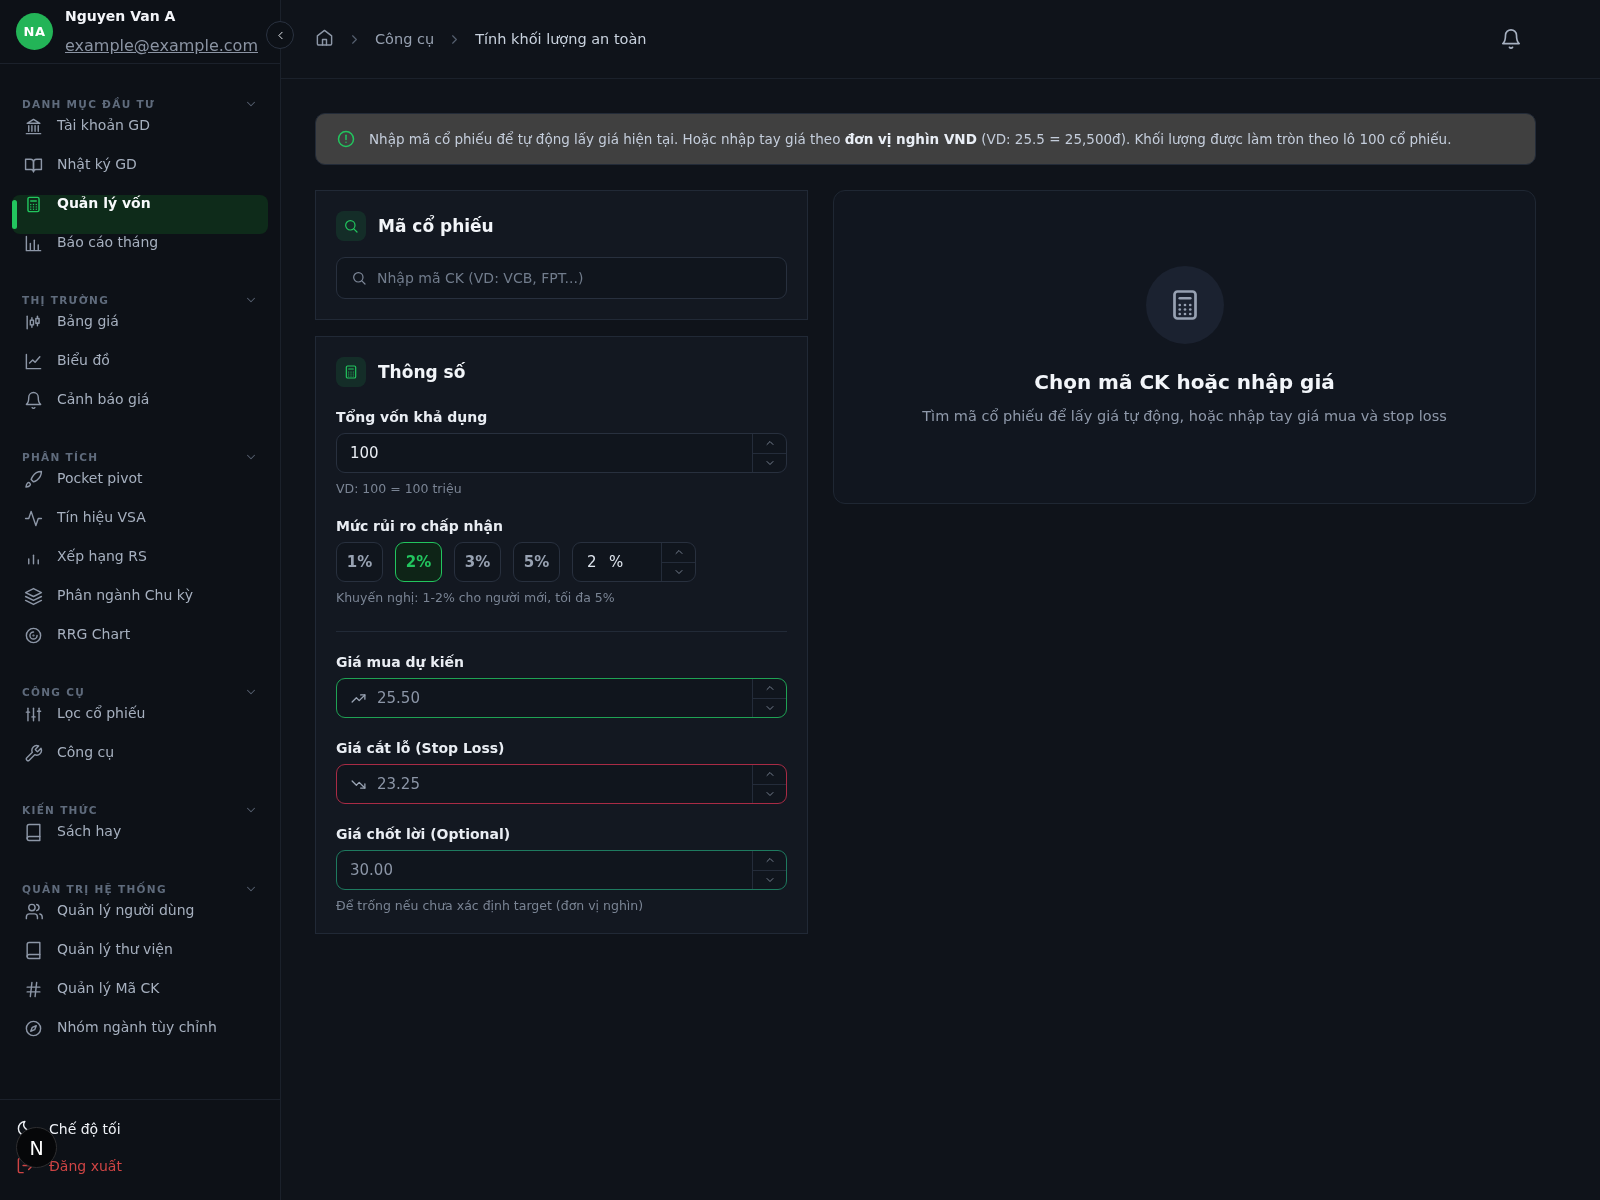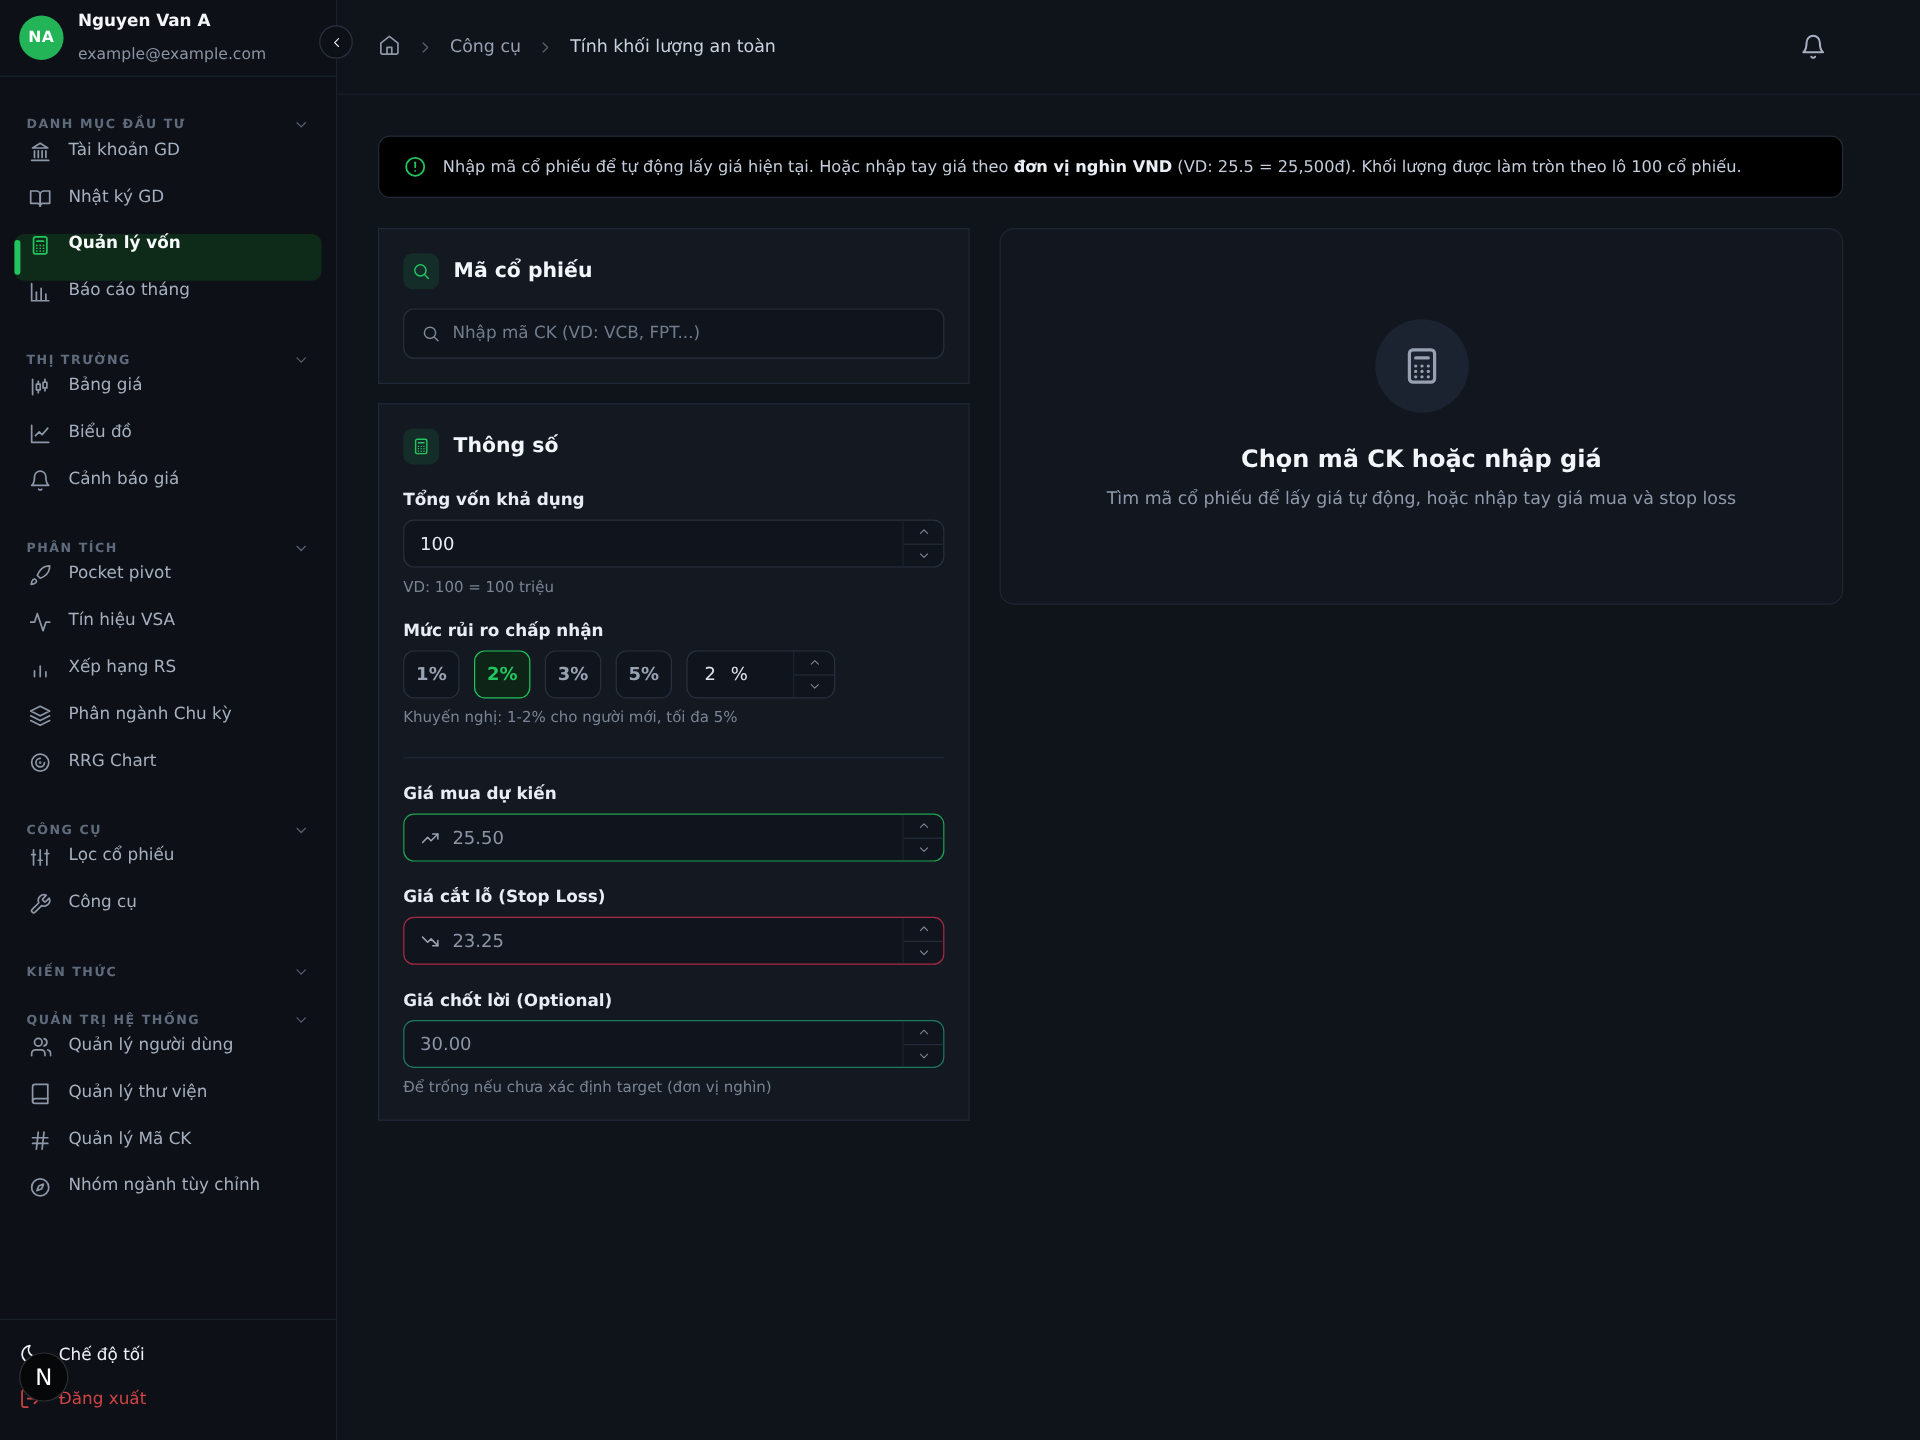--- a/index.html
+++ b/index.html
@@ -17,21 +17,21 @@
     position:relative; width:281px; min-width:281px; height:1200px;
     background:#0d1117; border-right:1px solid #1b212b;
     display:flex; flex-direction:column;
   }
   .user-row{ display:flex; align-items:center; gap:12px; padding:13px 16px;
     border-bottom:1px solid #1b212b; height:64px; }
   .avatar{ width:37px; height:37px; border-radius:50%; background:#23b457;
     display:flex; align-items:center; justify-content:center;
     color:#fff; font-weight:bold; font-size:13px; letter-spacing:.5px; }
   .user-name{ font-size:14px; font-weight:bold; color:#f3f5f9; }
-  .user-email{ font-size:13px; color:#8b94a3; margin-top:12px; }
+  .user-email{ font-size:16px; color:#8b94a3; margin-top:12px;text-decoration:underline; }
   .collapse-btn{ position:absolute; right:-14px; top:21px; width:28px; height:28px;
     border-radius:50%; background:#0d1117; border:1px solid #2a3240;
     display:flex; align-items:center; justify-content:center; color:#e8ecf2;
     cursor:pointer; z-index:20; }
   .collapse-btn .islot{ width:13px; height:13px; }
 
   .nav{ flex:1; padding:8px 12px 0; overflow:hidden; }
   .nav-section-header{ display:flex; align-items:center; justify-content:space-between;
     height:26px; margin-top:14px; padding:0 10px;
     color:#5f6b7c; font-size:10.5px; font-weight:bold; letter-spacing:1.3px; }
@@ -61,21 +61,21 @@
   .topbar{ height:79px; min-height:79px; border-bottom:1px solid #1b212b;
     display:flex; align-items:center; gap:13px; padding:0 78px 0 34px; }
   .topbar .home .islot{ width:19px; height:19px; color:#8d97a7; }
   .crumb-sep{ width:15px; height:15px; color:#566070; }
   .crumb{ font-size:14.5px; color:#97a1b1; cursor:pointer; }
   .crumb.current{ color:#c9d2de; }
   .bell-btn{ margin-left:auto; width:22px; height:22px; color:#a6b0c0; cursor:pointer; }
 
   .content{ flex:1; padding:34px 64px 0 34px; overflow:hidden; }
   .banner{ display:flex; align-items:center; gap:13px; height:52px; padding:0 20px;
-    background:#000000; border:1px solid #232b38; border-radius:10px;
+    background:#404040; border:1px solid #232b38; border-radius:10px;
     font-size:13.5px; color:#c4cddb; }
   .banner .islot{ width:20px; height:20px; color:#22c55e; }
   .banner strong{ color:#e9eef5; }
 
   .grid{ display:grid; grid-template-columns:493px 1fr; gap:25px; margin-top:25px; align-items:start; }
   .card{ background:#131821; border:1px solid #212936; border-radius:0; padding:20px; }
   .card + .card{ margin-top:16px; }
   .card-title-row{ display:flex; align-items:center; gap:12px; }
   .icon-chip{ width:30px; height:30px; border-radius:8px; background:rgba(34,197,94,.13);
     display:flex; align-items:center; justify-content:center; color:#22c55e; }
@@ -332,20 +332,29 @@
         </span>
         <span>Công cụ</span>
       </div>
       <div class="nav-section-header">
         <span>KIẾN THỨC</span>
         <span class="islot">
           <svg viewBox="0 0 24 24" fill="none" stroke="currentColor" stroke-width="1.8" stroke-linecap="round" stroke-linejoin="round">
             <polyline points="6 9 12 15 18 9"></polyline>
           </svg>
         </span>
+      </div>
+      <div class="nav-item">
+        <span class="islot">
+          <svg viewBox="0 0 24 24" fill="none" stroke="currentColor" stroke-width="1.8" stroke-linecap="round" stroke-linejoin="round">
+            <path d="M4 19.5A2.5 2.5 0 0 1 6.5 17H20"></path>
+            <path d="M6.5 2H20v20H6.5A2.5 2.5 0 0 1 4 19.5v-15A2.5 2.5 0 0 1 6.5 2z"></path>
+          </svg>
+        </span>
+        <span>Sách hay</span>
       </div>
       <div class="nav-section-header">
         <span>QUẢN TRỊ HỆ THỐNG</span>
         <span class="islot">
           <svg viewBox="0 0 24 24" fill="none" stroke="currentColor" stroke-width="1.8" stroke-linecap="round" stroke-linejoin="round">
             <polyline points="6 9 12 15 18 9"></polyline>
           </svg>
         </span>
       </div>
       <div class="nav-item">

